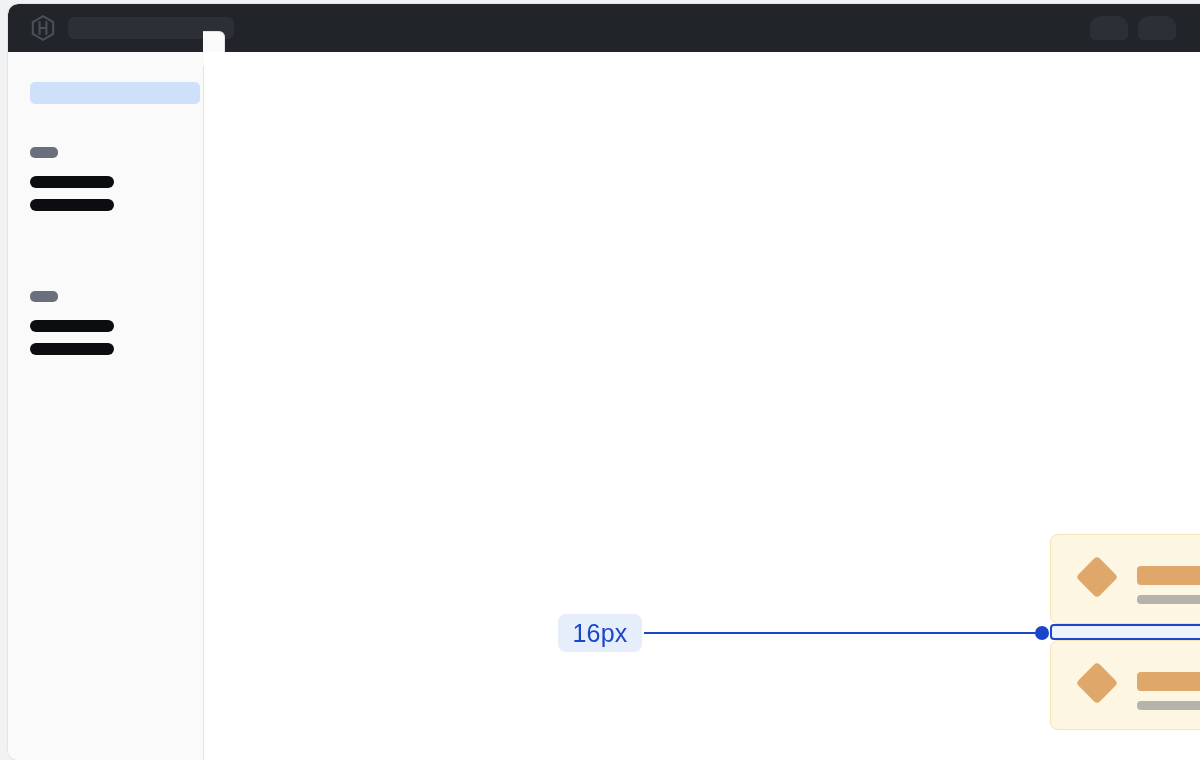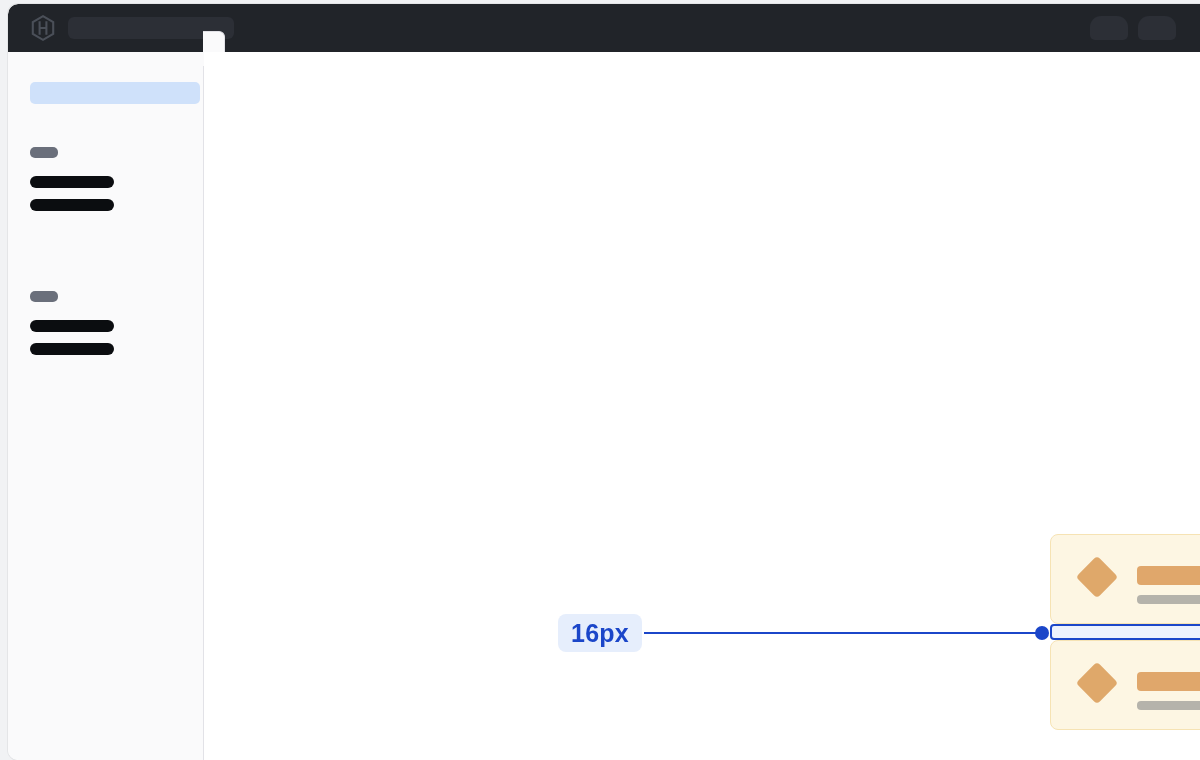--- a/index.html
+++ b/index.html
@@ -201,21 +201,21 @@
     top: 562px;
     width: 84px;
     height: 38px;
     background: #e6eefc;
     border-radius: 8px;
     display: flex;
     align-items: center;
     justify-content: center;
     color: #1b46c9;
     font-size: 25px;
-    font-weight: 700;
+    font-weight: 400;
     letter-spacing: 0.2px;
   }
 </style>
 </head>
 <body>
 
 <div id="app-window">
 
   <div id="topbar">
 

